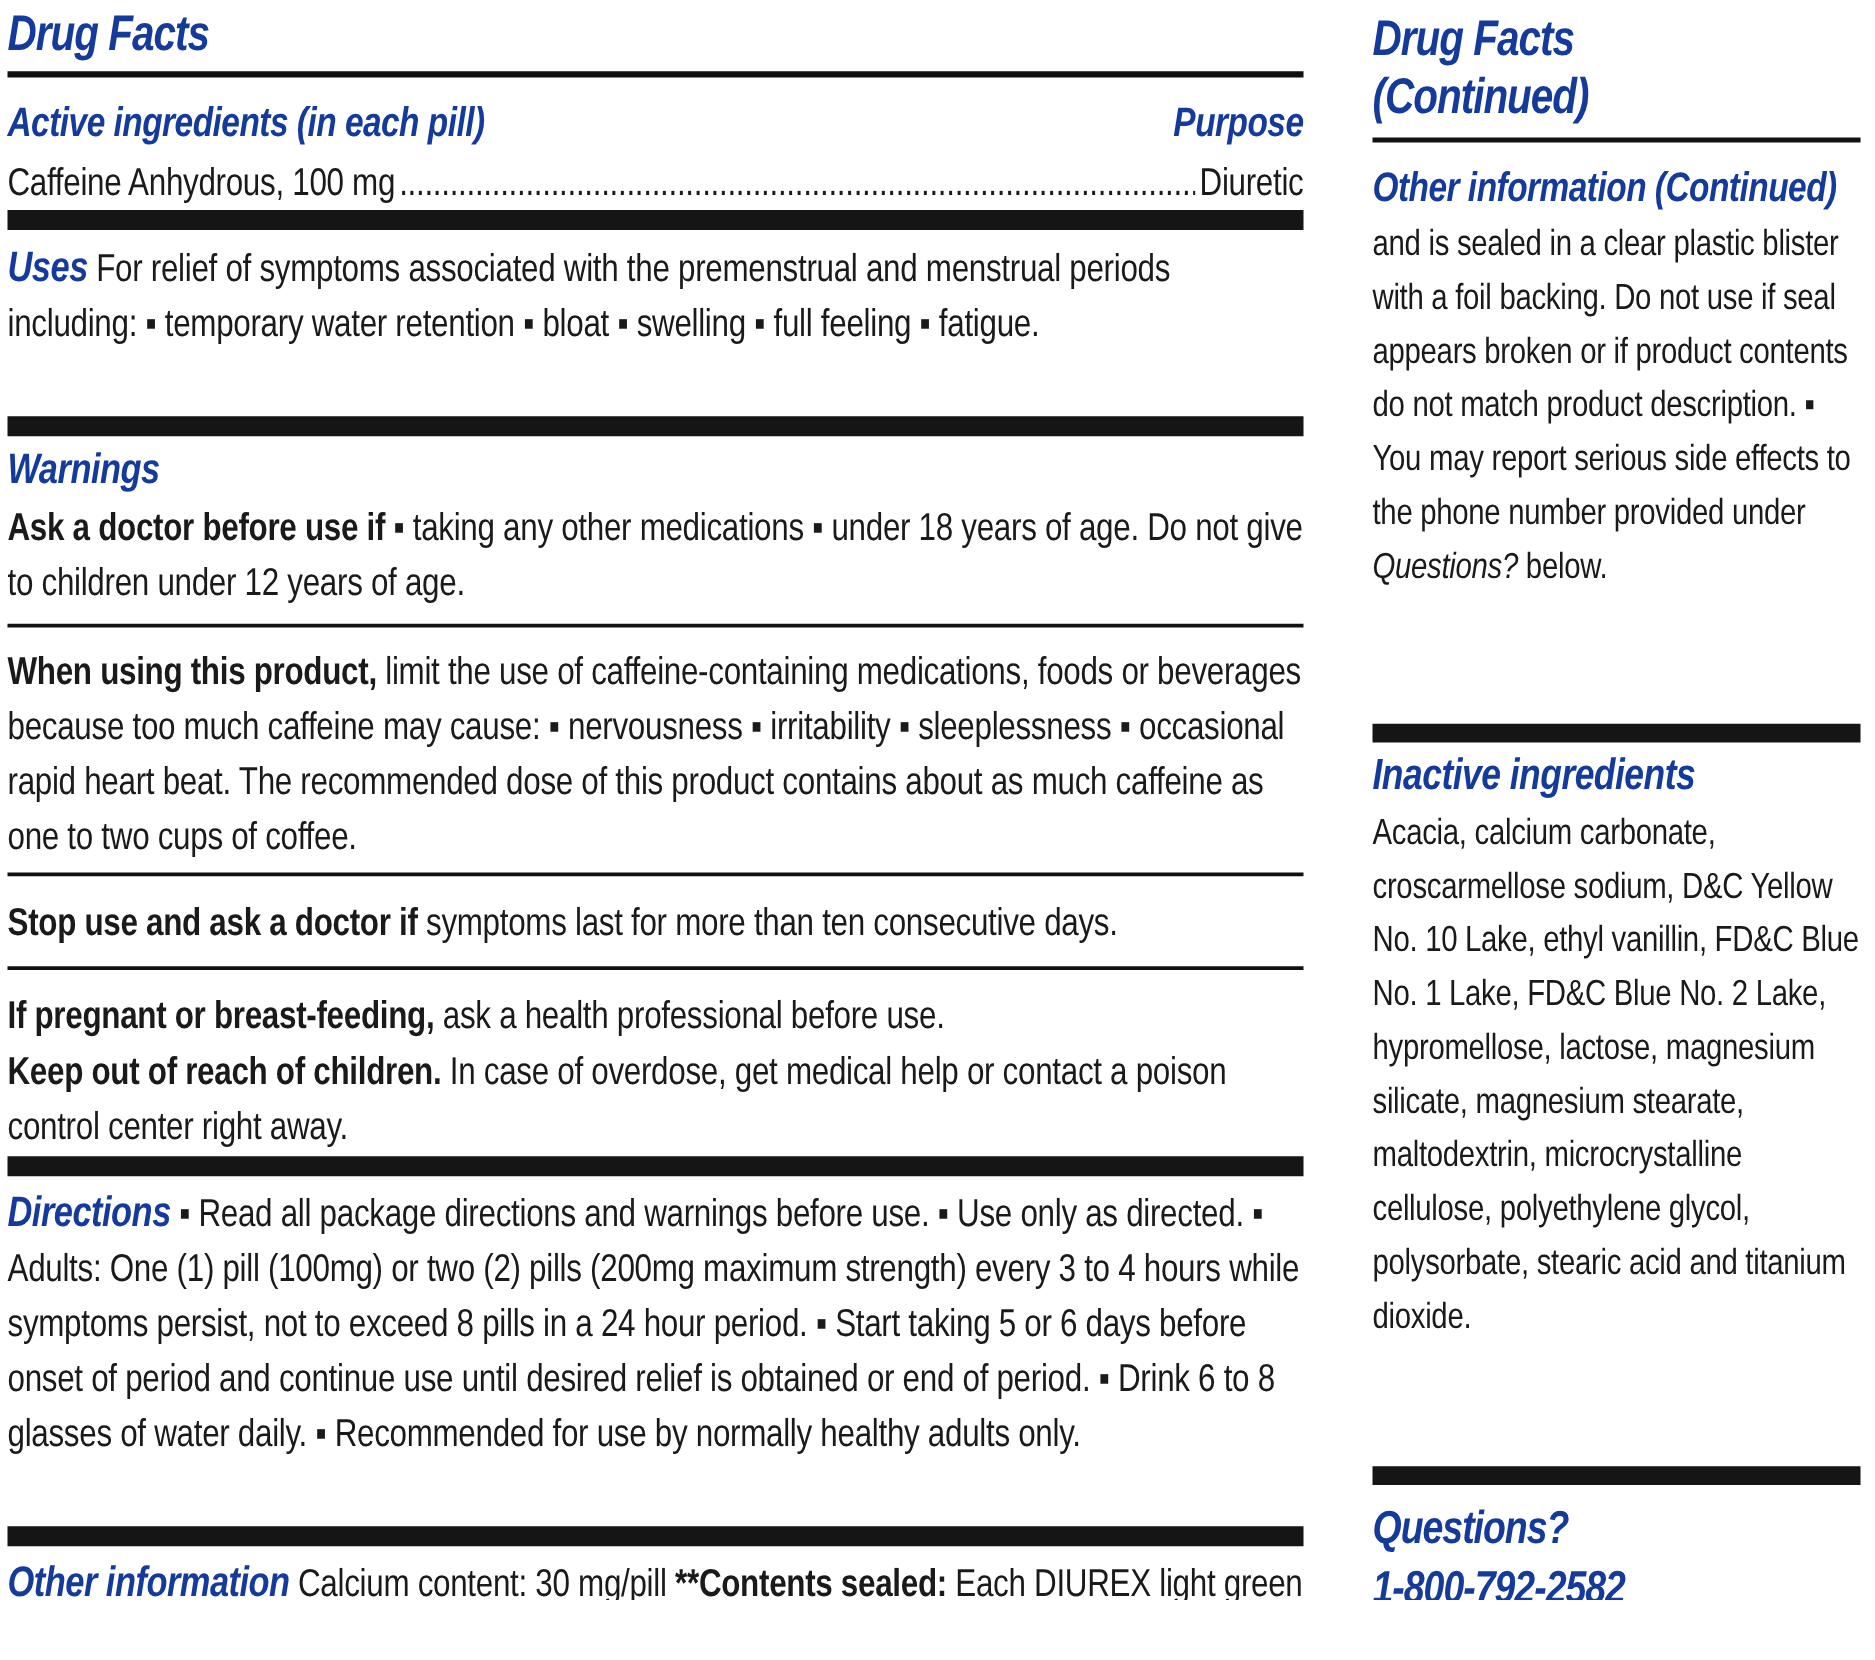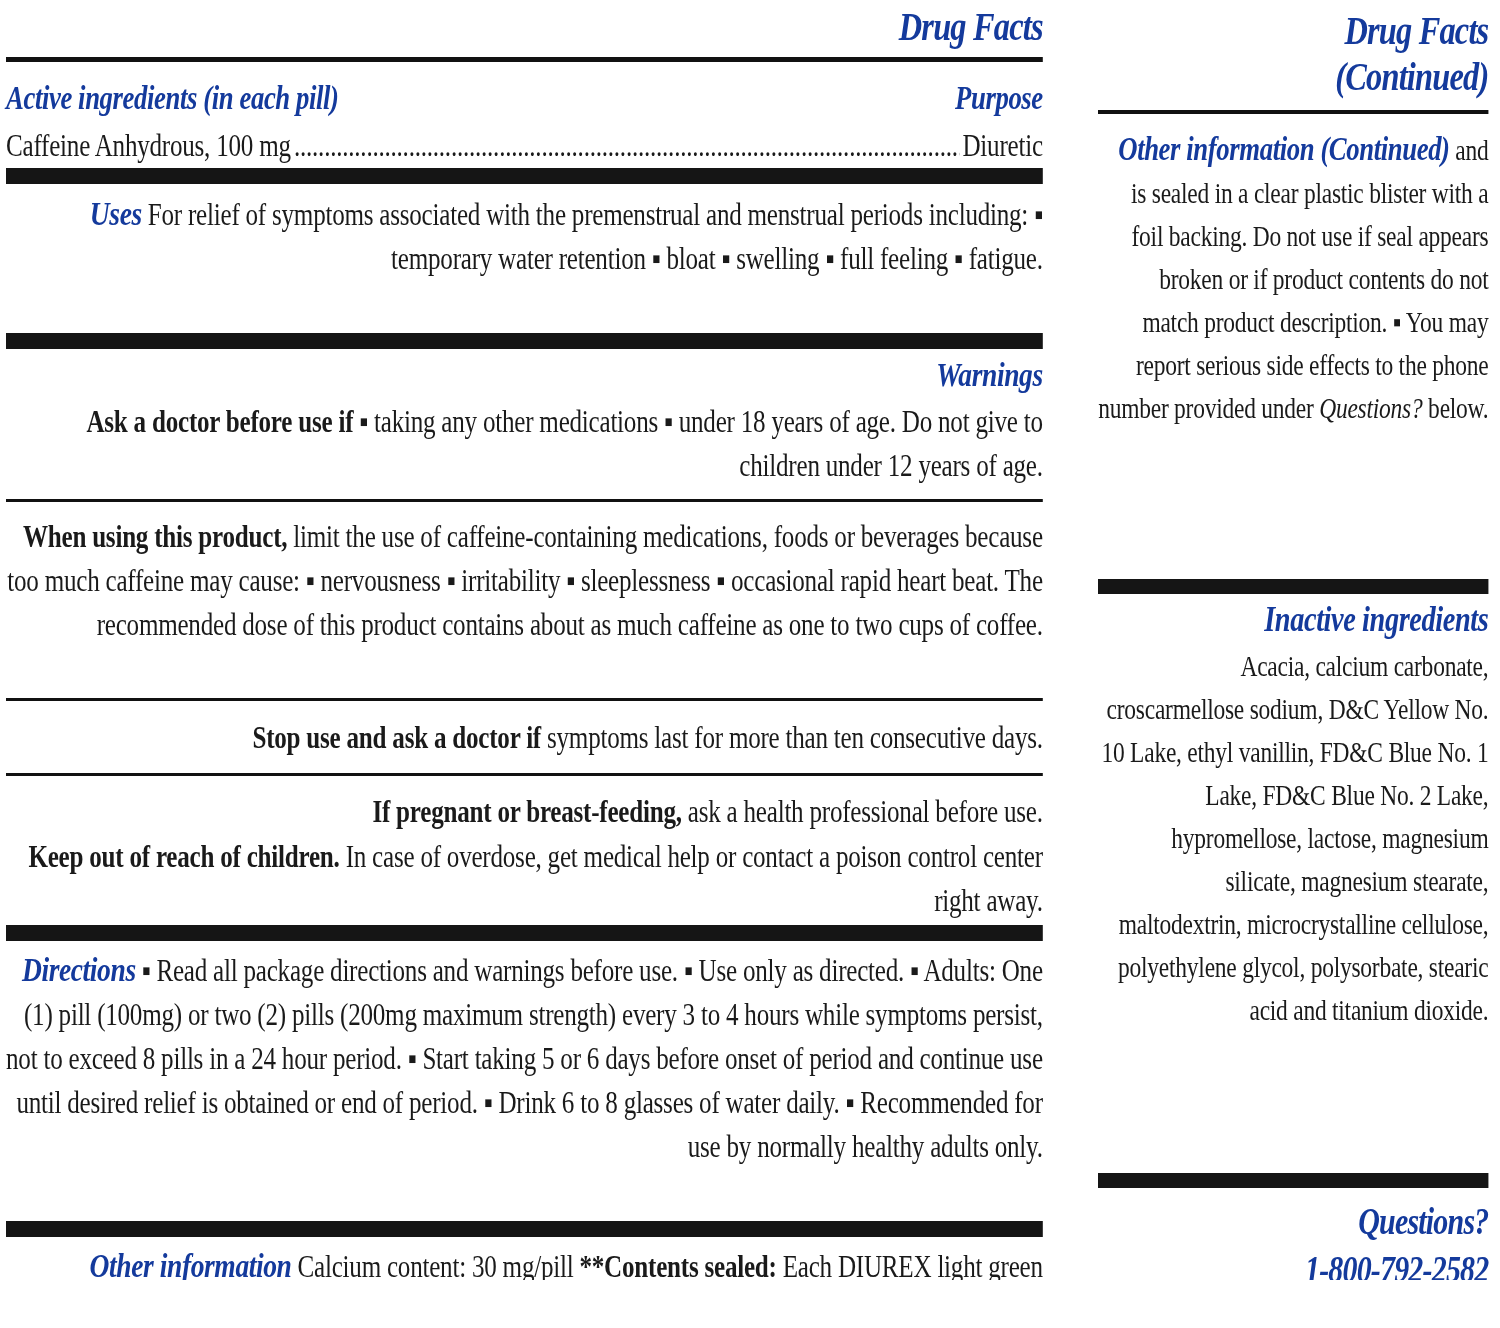--- a/index.html
+++ b/index.html
@@ -1,23 +1,22 @@
 <!DOCTYPE html>
 <html><head>
 <meta charset="utf-8">
 <style>
   html,body{margin:0;padding:0;background:#ffffff;}
   #page{
     position:relative;
     width:1500px;height:1280px;
     background:#ffffff;
-    font-family:Liberation Serif, serif;
+    font-family:Liberation Sans, sans-serif;
     color:#1a1a1a;
     overflow:hidden;
-    text-align:right;
   }
   
   .col{position:absolute;transform:scaleX(0.81);transform-origin:top left;}
   #col-left{left:6px;top:4px;width:1280px;height:1324px;}
   #col-right{left:1098px;top:8px;width:482px;height:1320px;}
 
   .abs{position:absolute;left:0;right:0;}
 
   .title{
     font-size:40px;font-weight:700;font-style:italic;

